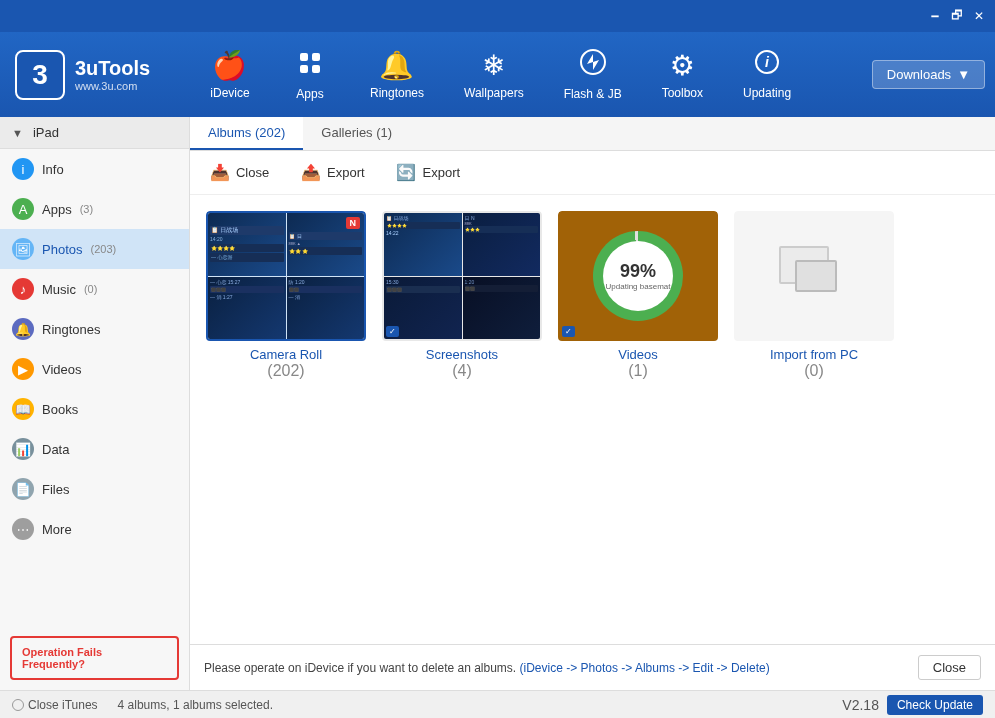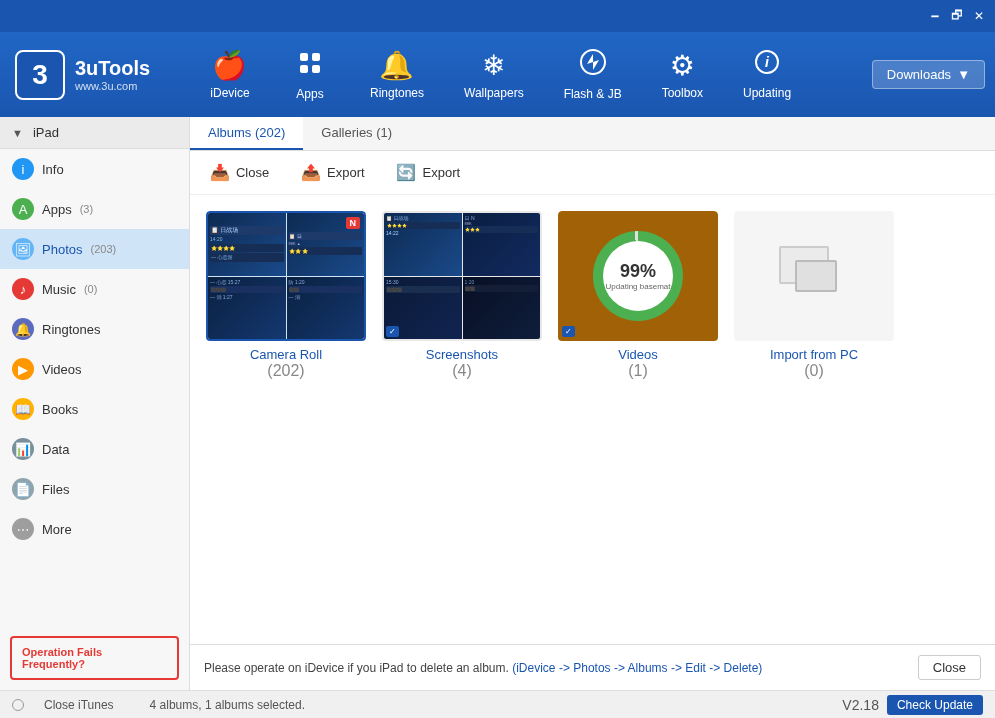--- a/index.html
+++ b/index.html
@@ -265,21 +265,21 @@
       height: 28px;
       background: #f0f0f0;
       border-top: 1px solid #ddd;
       display: flex;
       align-items: center;
       justify-content: space-between;
       padding: 0 12px;
       font-size: 12px;
       color: #555;
     }
-    .status-left { display: flex; align-items: center; gap: 20px; }
+    .status-left { display: flex; align-items: center; gap: 4px; }
     .status-circle { width: 12px; height: 12px; border-radius: 50%; border: 1px solid #999; }
     .status-right { display: flex; align-items: center; gap: 0; }
     .version-tag { font-size: 14px; color: #555; margin-right: 8px; }
     .check-update-btn {
       background: #1a56b0;
       color: white;
       border: none;
       border-radius: 3px;
       padding: 3px 10px;
       font-size: 12px;
@@ -541,21 +541,21 @@
           </div>
         </div>
         <div class="album-label">Import from PC</div>
         <div class="album-count">(0)</div>
       </div>
 
     </div>
 
     <div class="info-bar">
       <div class="info-text">
-        <span>Please operate on iDevice if you iPad to delete an album.</span>
+        <span>Please operate on iDevice if you want to delete an albums.</span>
         <span class="info-link">(iDevice -&gt; Photos -&gt; Albums -&gt; Edit -&gt; Delete)</span>
       </div>
       <button class="close-btn">
         <span>Close</span>
       </button>
     </div>
   </div>
 
 </div>
 

